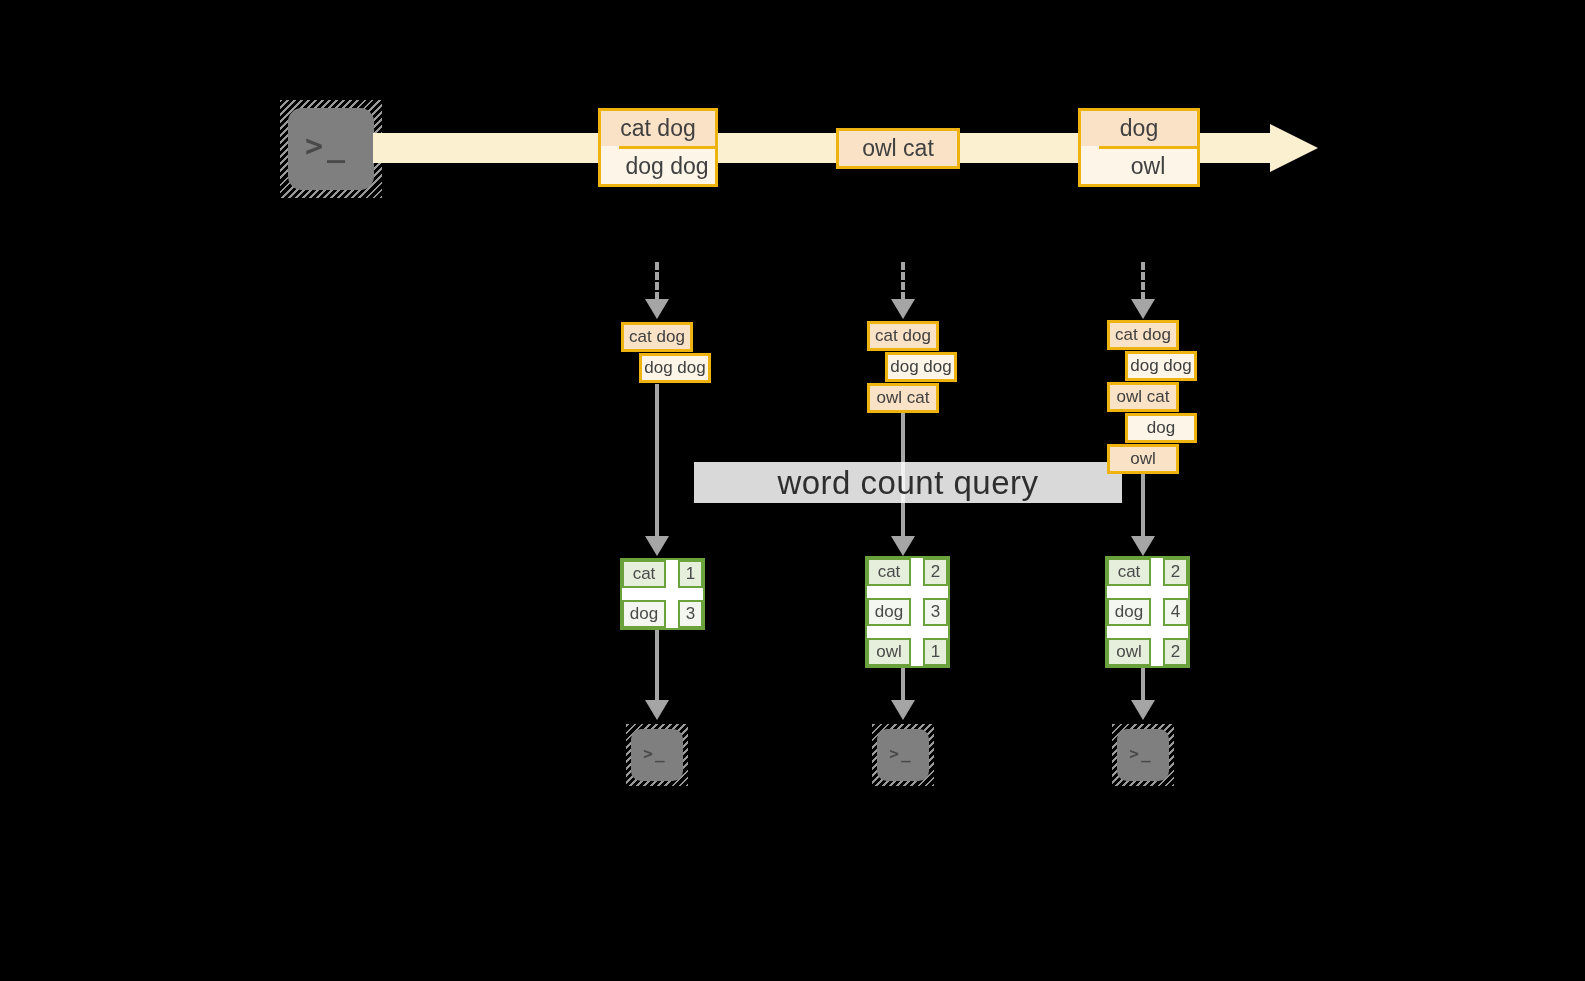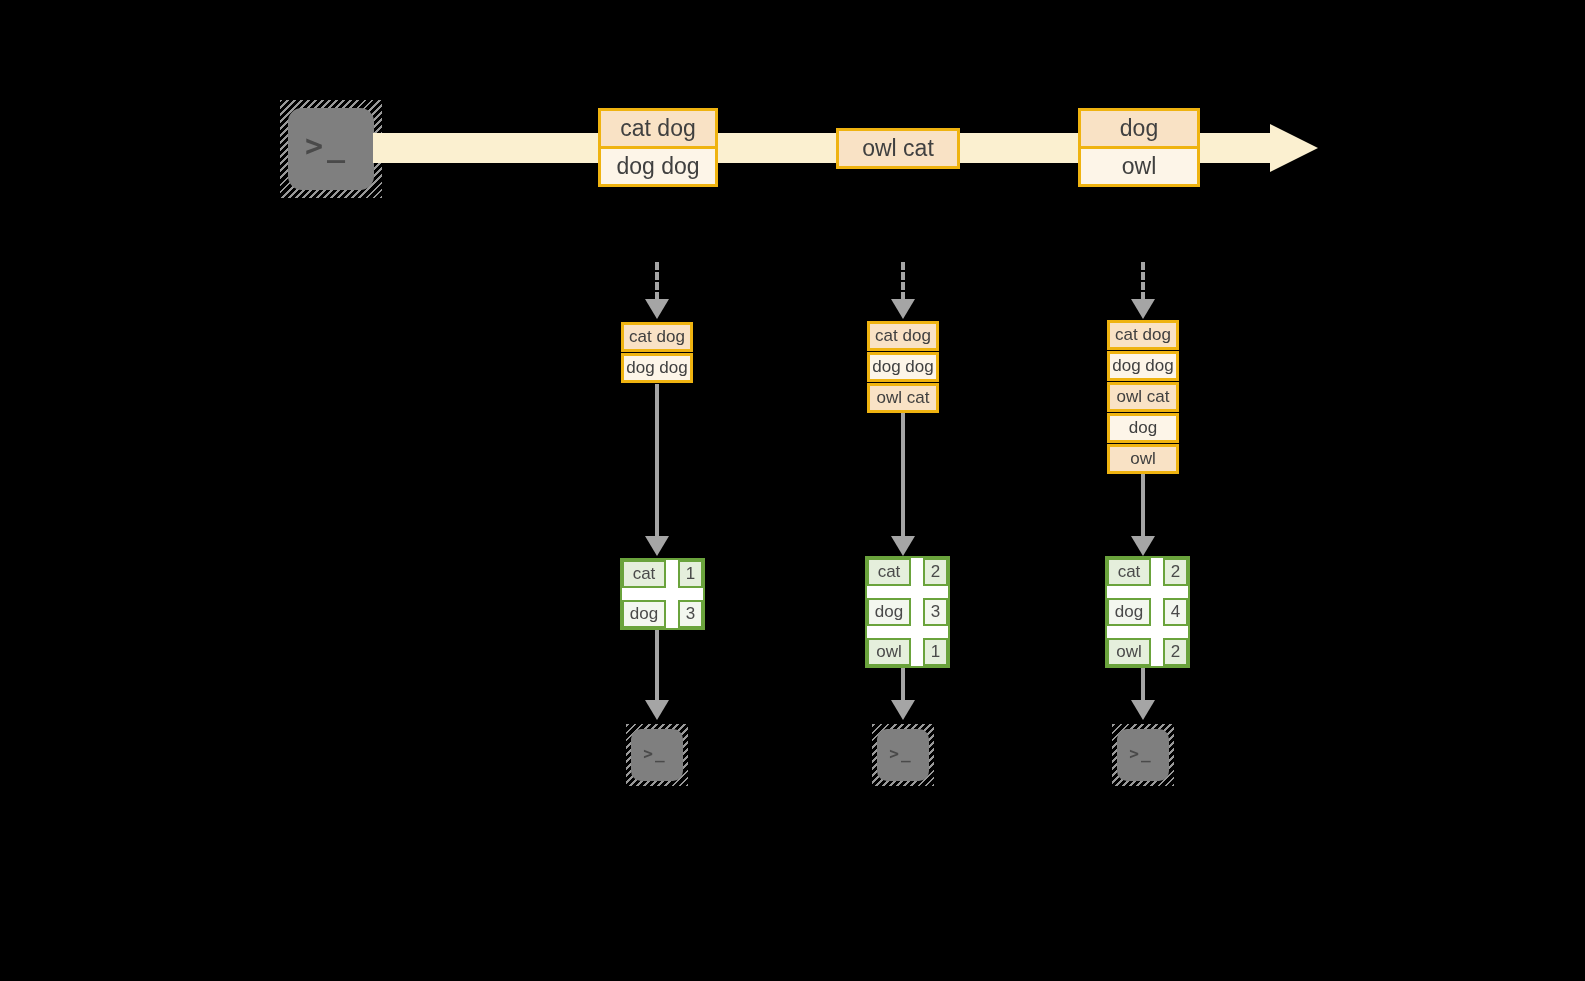--- a/index.html
+++ b/index.html
@@ -29,21 +29,21 @@
     border-left:48px solid #fbf0d0;border-top:24px solid transparent;border-bottom:24px solid transparent;
   }
   
   .msgbox{position:absolute;border:3px solid #efb310;z-index:2;background:#fdf5e8;}
   .mrow{
     height:35px;display:flex;align-items:center;justify-content:center;
     font-size:23px;color:#404040;
   }
   .mrow + .mrow{border-top:3px solid #efb310;}
   .peach{background:#f9e2c5;}
-  .cream{background:#fdf5e8;}
+  .cream{background:#fdf5e8;margin-left:18px;}
   
   .dash-shaft{position:absolute;width:0;border-left:4px dashed #a5a5a5;z-index:2;}
   .arr-head{
     position:absolute;width:0;height:0;z-index:2;
     border-top:20px solid #a5a5a5;border-left:12px solid transparent;border-right:12px solid transparent;
   }
   
   .stack{position:absolute;z-index:6;}
   .srow{
     box-sizing:border-box;width:72px;height:30px;margin-bottom:1px;
@@ -113,20 +113,21 @@
     <div class="srow peach">owl cat</div>
   </div>
   <div class="stack" style="left:1107px;top:320px">
     <div class="srow peach">cat dog</div>
     <div class="srow cream">dog dog</div>
     <div class="srow peach">owl cat</div>
     <div class="srow cream">dog</div>
     <div class="srow peach">owl</div>
   </div>
 
+  <div class="banner">word count query</div>
 
   <div class="shaft" style="left:655px;top:384px;height:152px"></div>
   <div class="arr-head" style="left:645px;top:536px"></div>
   <div class="shaft" style="left:901px;top:413px;height:123px"></div>
   <div class="arr-head" style="left:891px;top:536px"></div>
   <div class="shaft" style="left:1141px;top:474px;height:62px"></div>
   <div class="arr-head" style="left:1131px;top:536px"></div>
 
   <div class="gtable" style="left:620px;top:558px">
     <div class="gcell gdark">cat</div>

